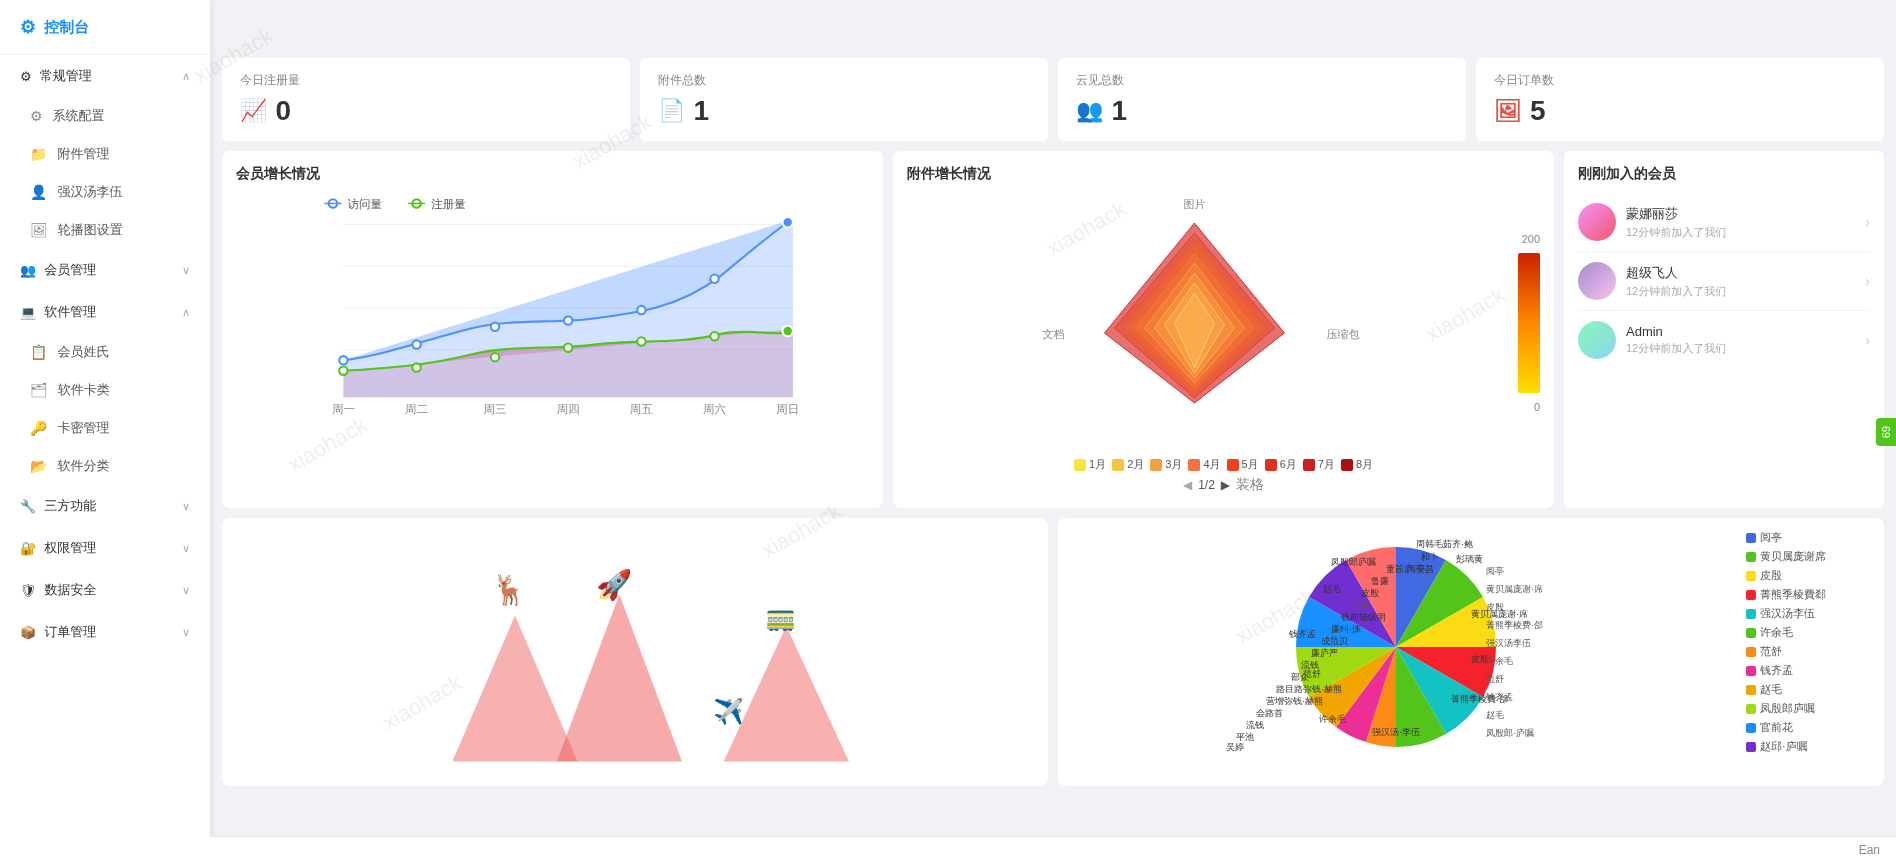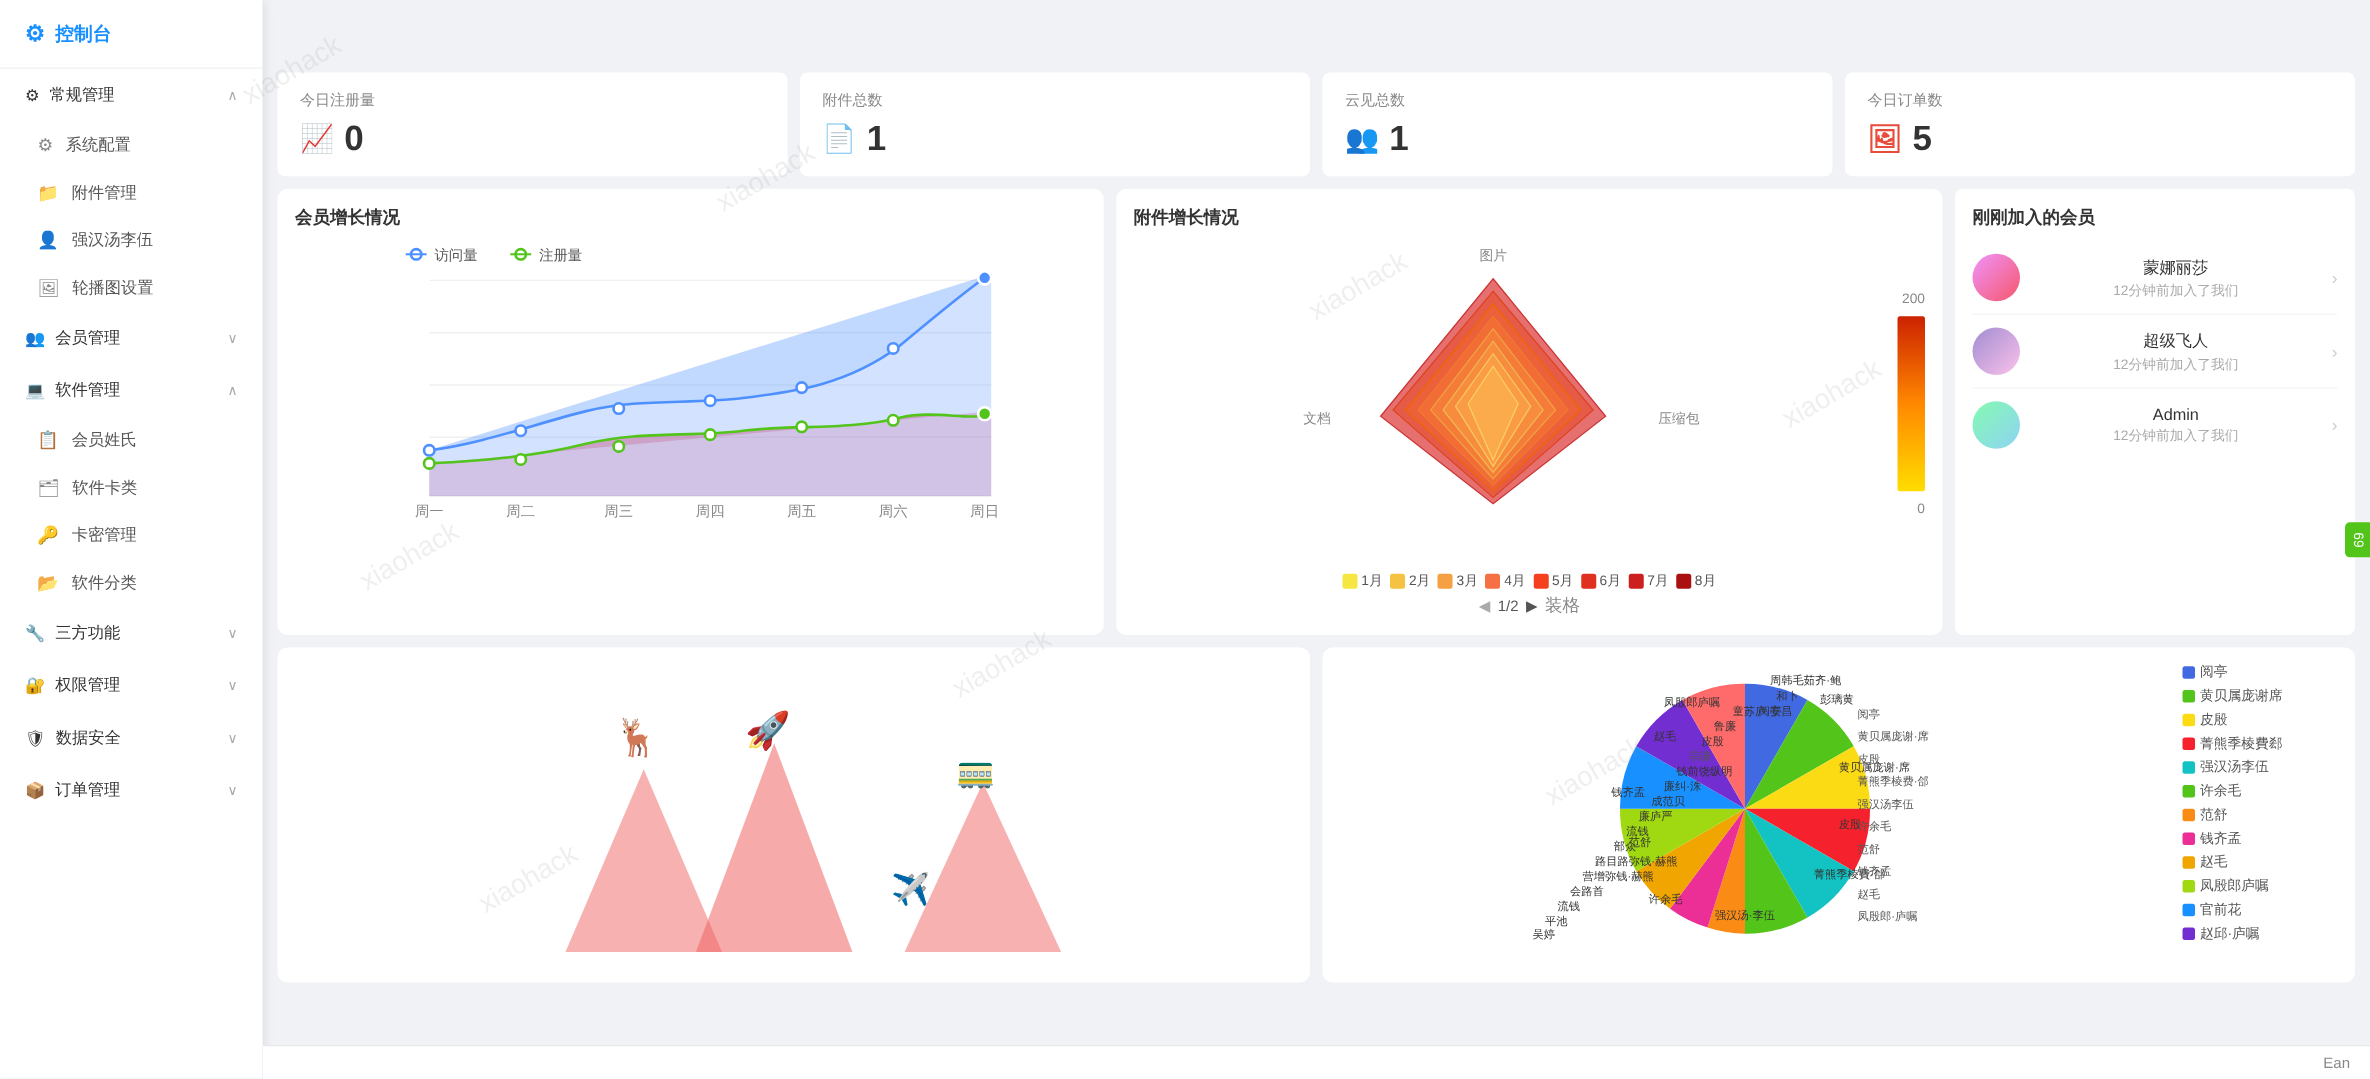--- a/index.html
+++ b/index.html
@@ -122,21 +122,21 @@
       justify-content: space-between;
     }
     .member-item:last-child { border-bottom: none; }
     .member-avatar {
       width: 38px;
       height: 38px;
       border-radius: 50%;
       background: linear-gradient(135deg, #f093fb, #f5576c);
       flex-shrink: 0;
     }
-    .member-info { flex: 1; text-align: center; }
+    .member-info { flex: 1; }
     .member-name { font-size: 13px; color: #333; font-weight: 500; }
     .member-time { font-size: 11px; color: #aaa; margin-top: 2px; }
     .member-chevron { color: #ccc; font-size: 14px; }
 
     
     .bottom-row {
       display: grid;
       grid-template-columns: 1fr 1fr;
       gap: 10px;
     }

